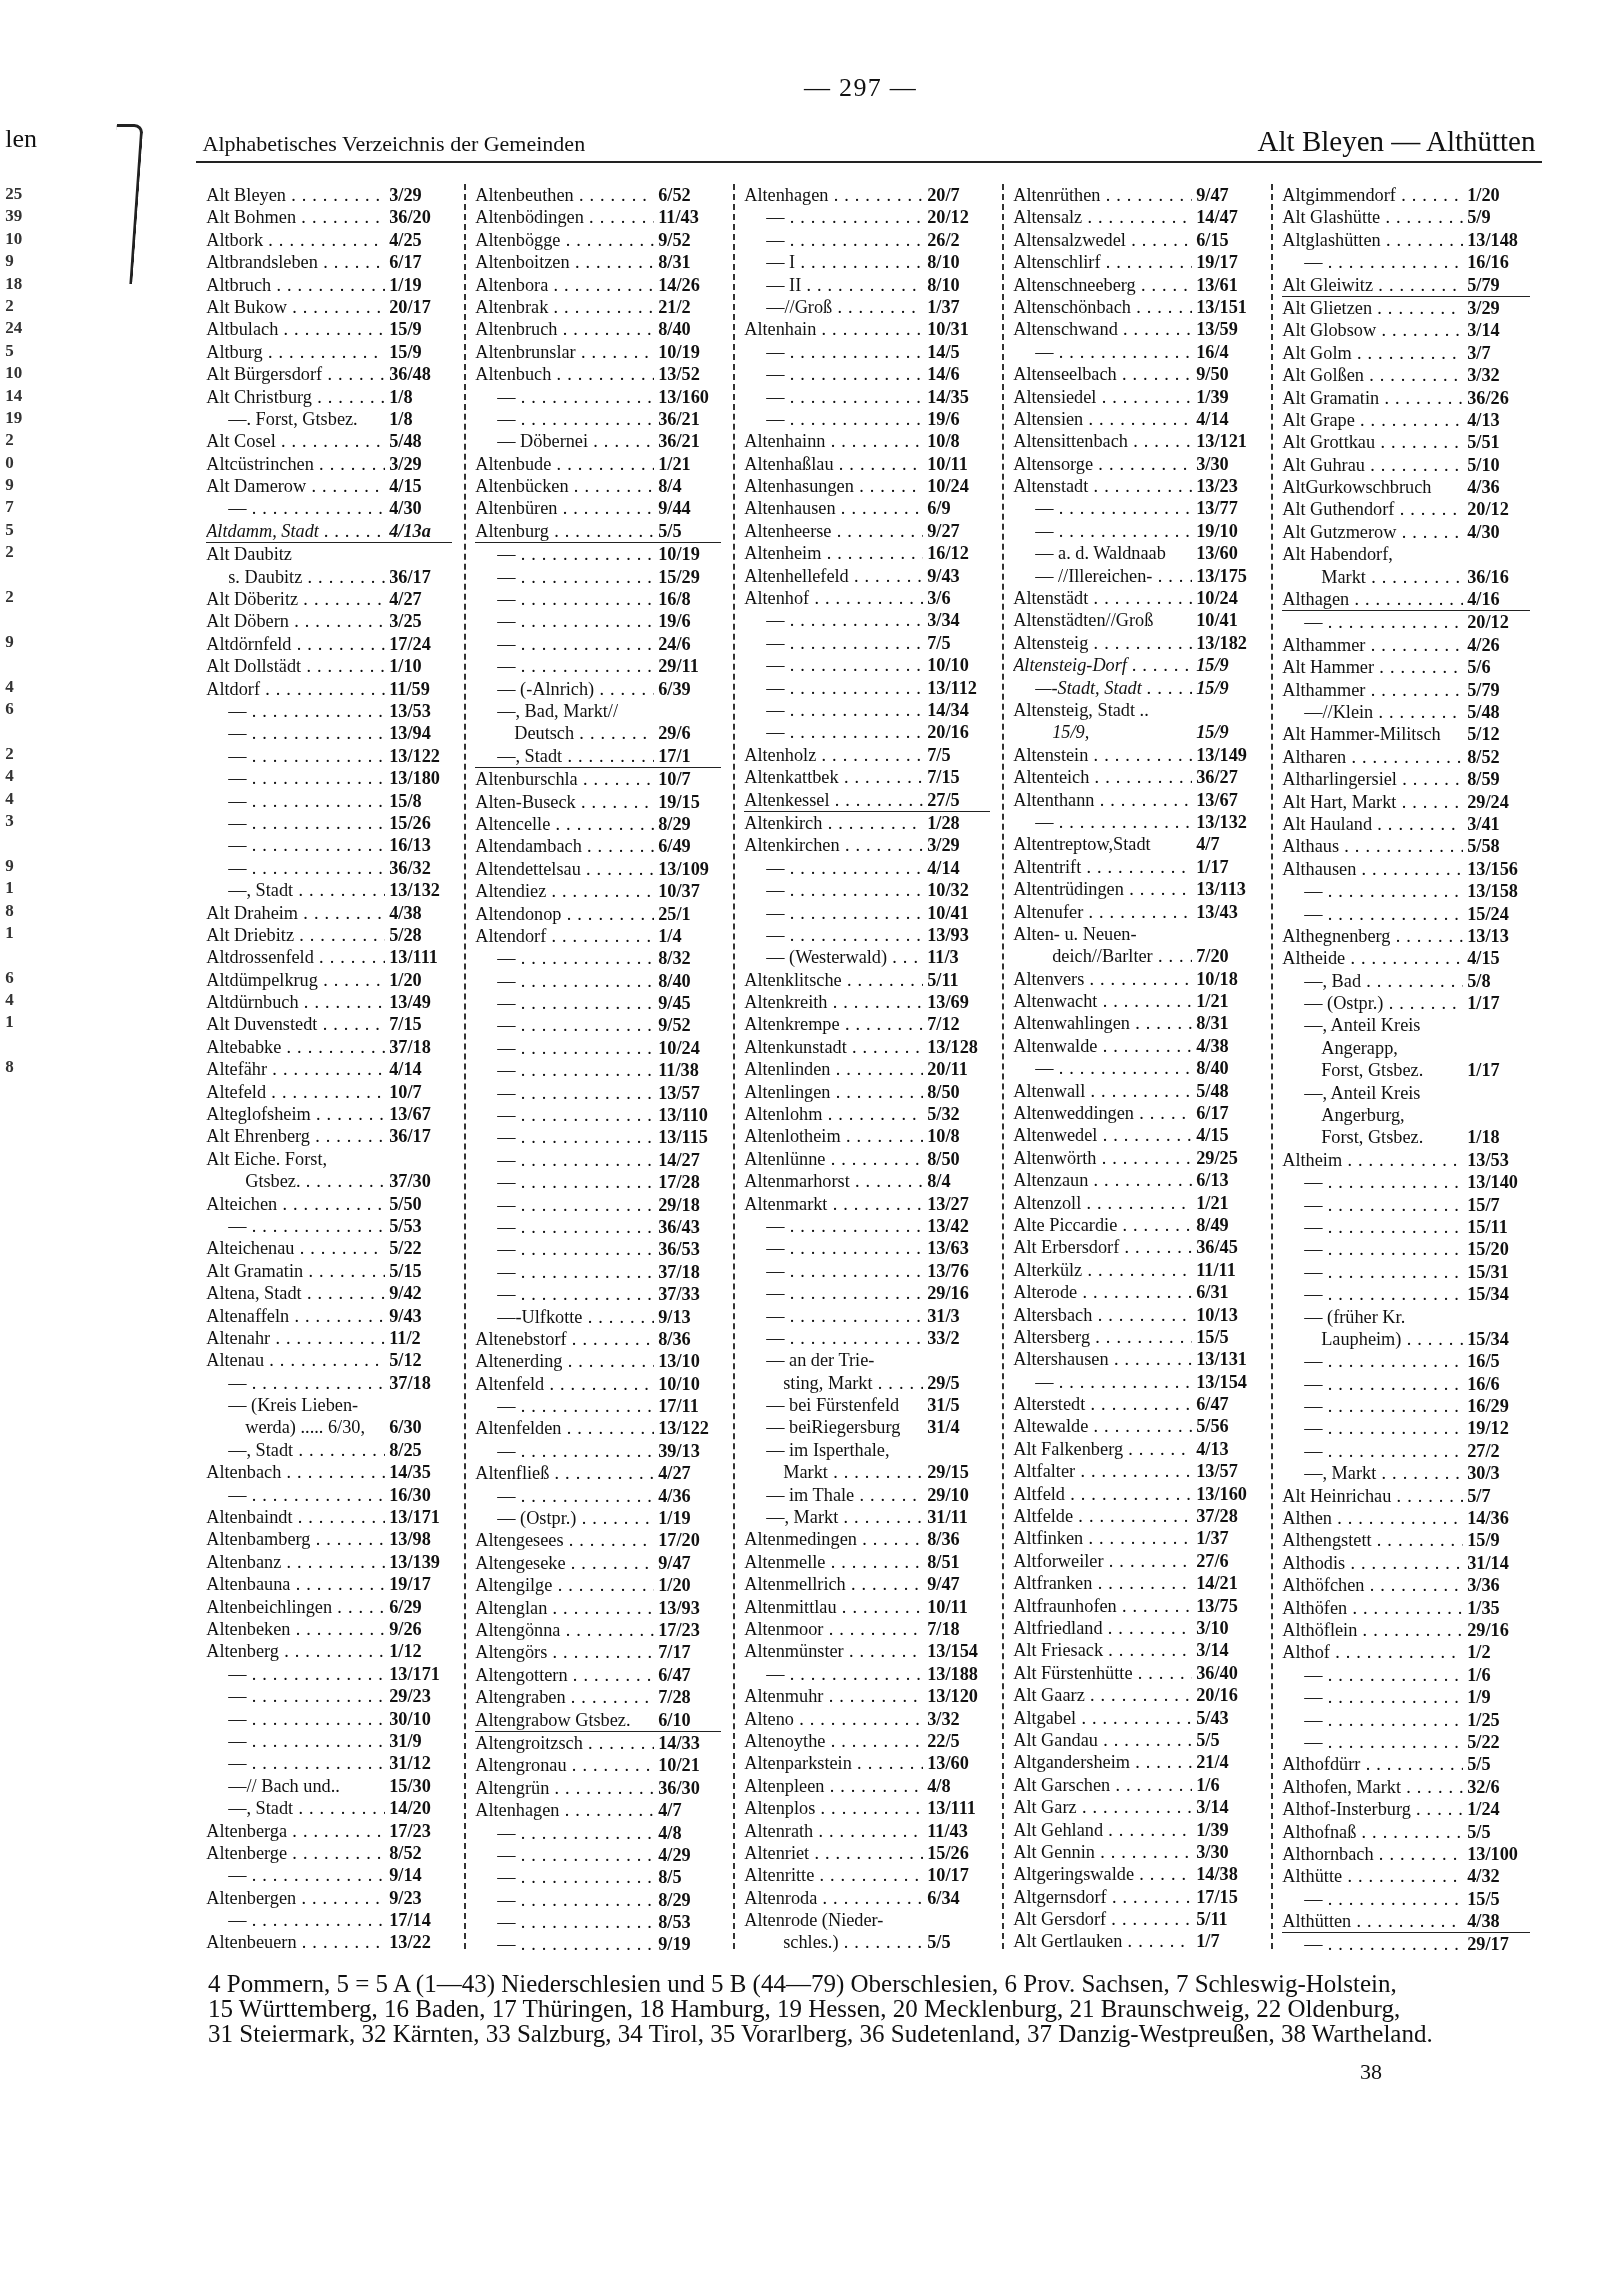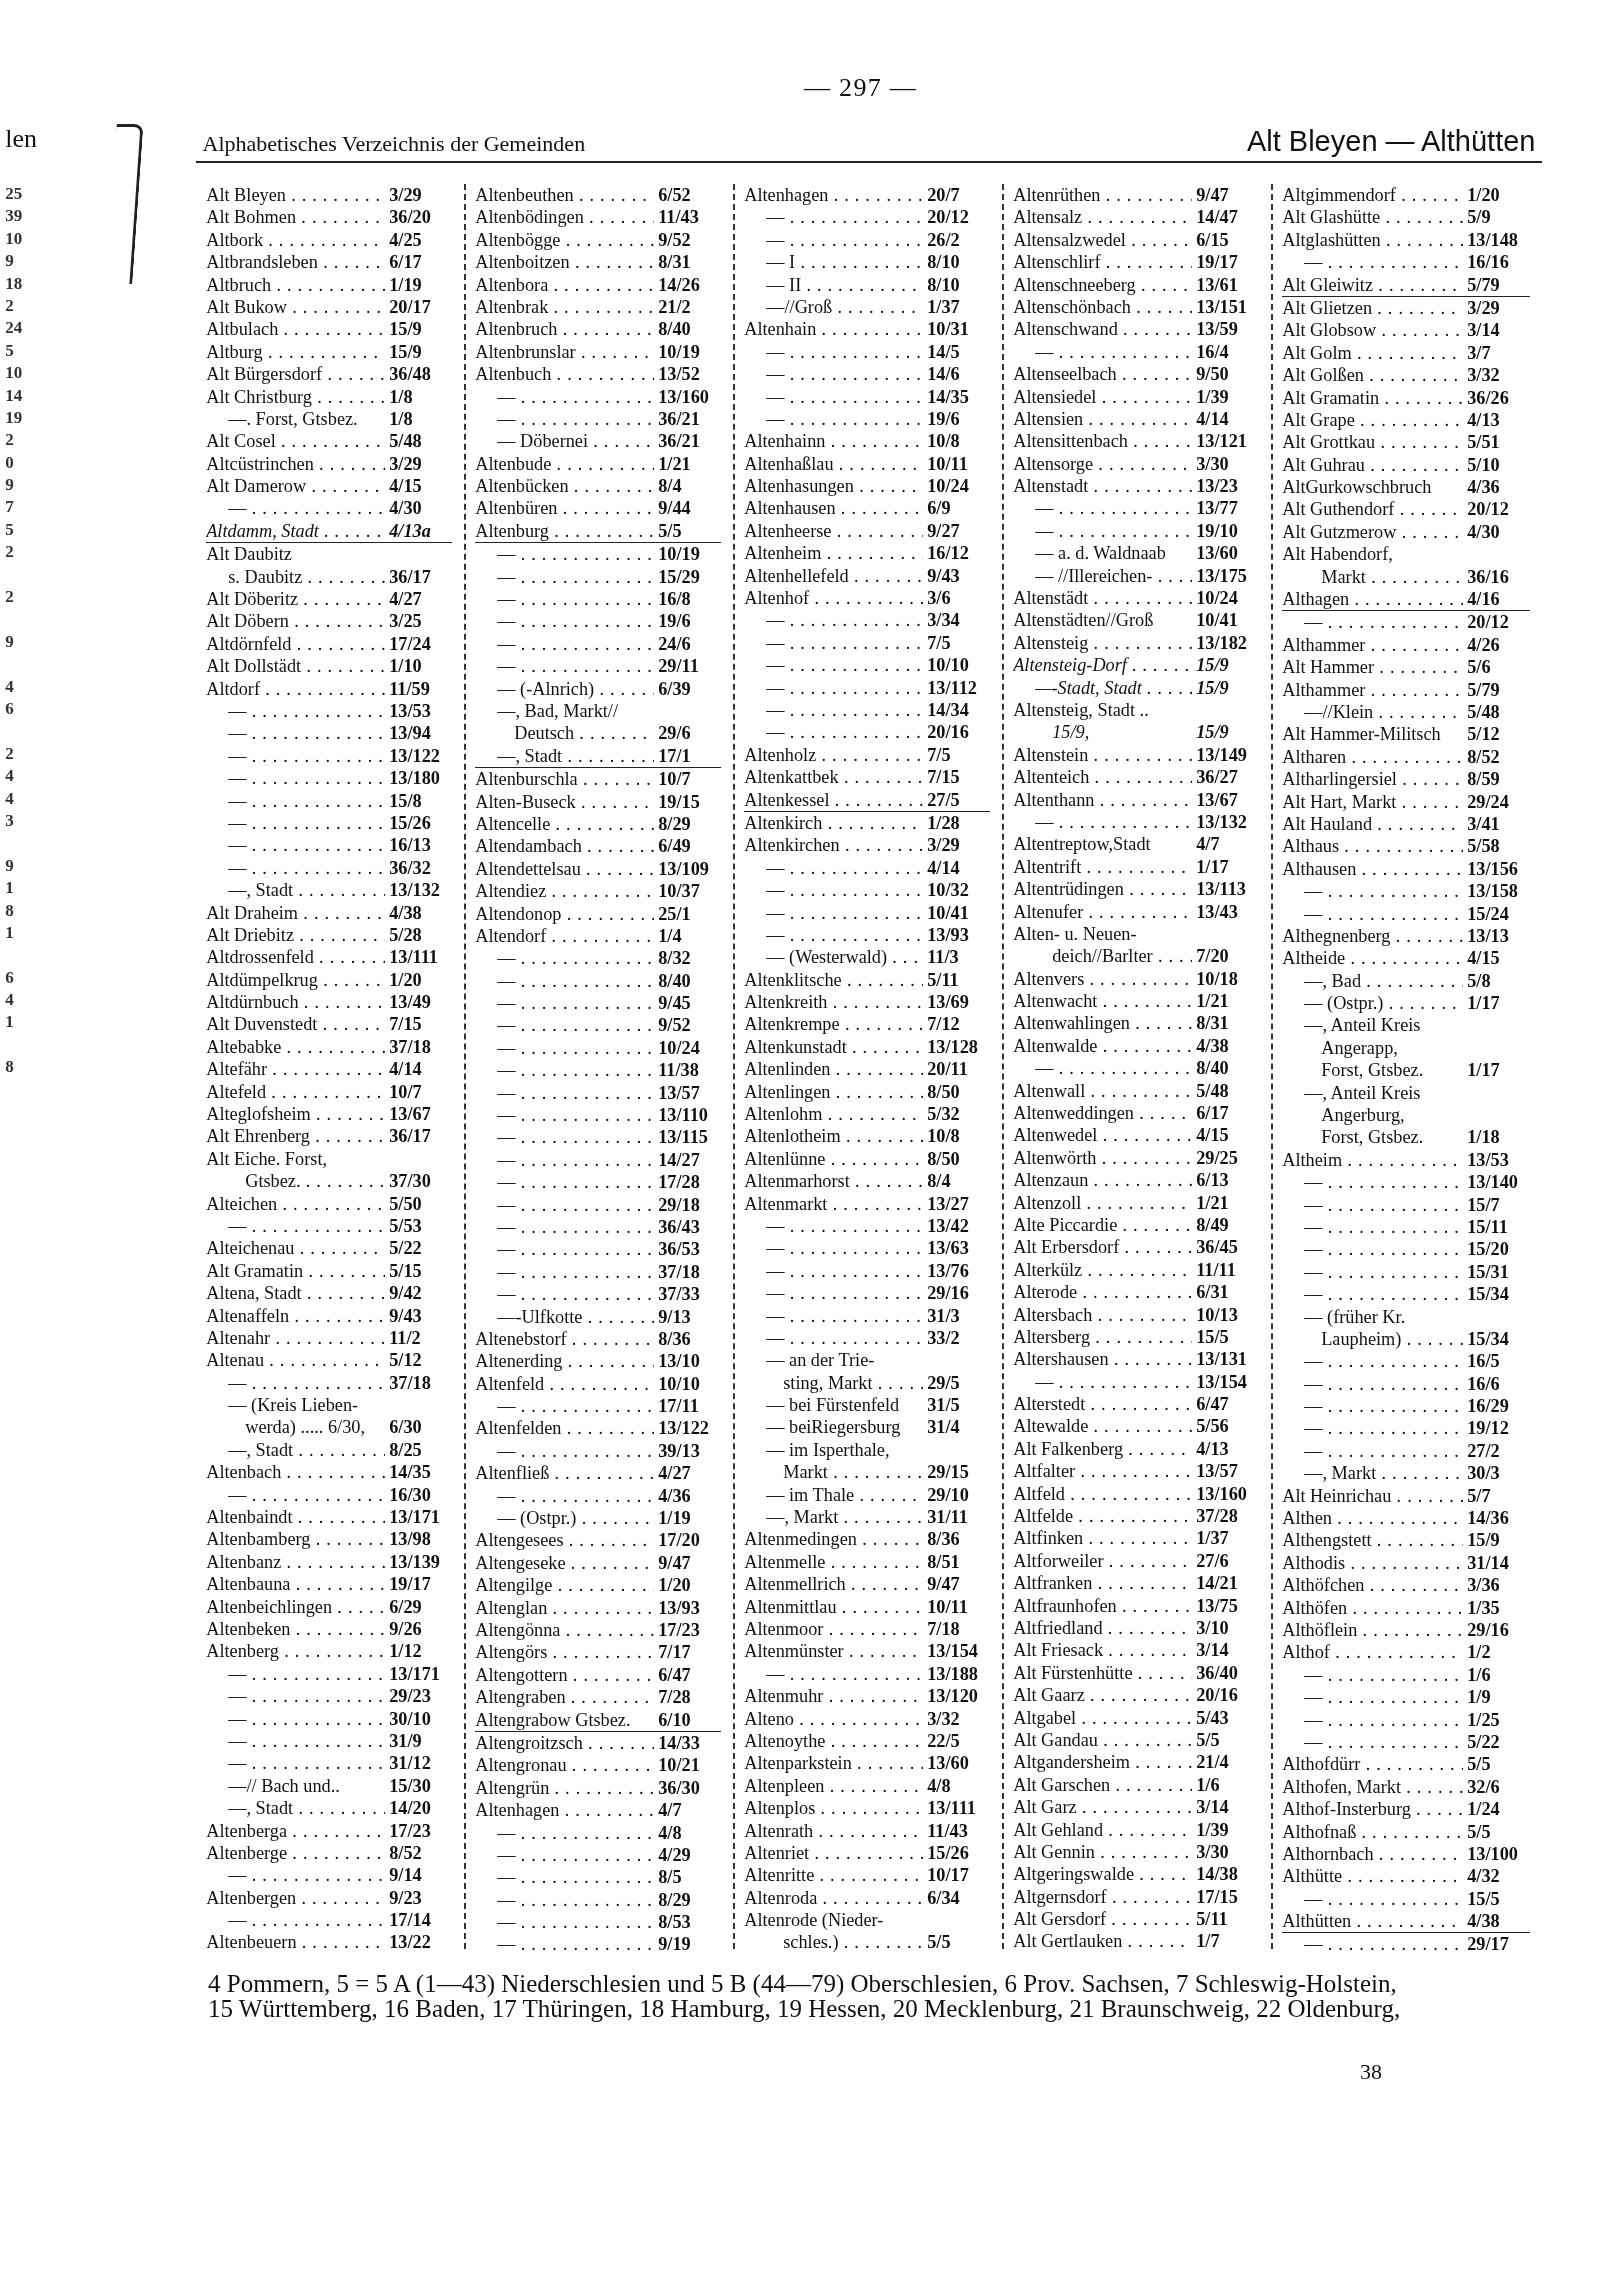--- a/index.html
+++ b/index.html
@@ -7,21 +7,21 @@
        font-family:"Liberation Serif","DejaVu Serif",serif;}
   .page-number{position:absolute;top:73px;left:804px;font-size:26px;letter-spacing:1.3px;}
   .margin-word{position:absolute;top:124px;left:5.2px;font-size:26px;}
   .margin-mark{position:absolute;top:124px;left:111px;width:23.5px;height:157px;
        border-right:3.3px solid #222;border-top:3.3px solid #222;border-top-right-radius:9.2px;transform:skewX(-4deg);}
   .margin-nums{position:absolute;top:183px;left:5.2px;width:33px;font-size:17px;line-height:22.4px;color:#333;}
   .margin-nums div{height:22.4px;font-weight:bold;}
   .header{position:absolute;top:124px;left:196px;width:1346px;height:37px;border-bottom:2.6px solid #222;}
   .header-left{position:absolute;left:6.5px;bottom:3.9px;font-size:22px;}
   .header-right{position:absolute;right:6.5px;bottom:2.6px;font-size:29px;
-       font-family:Liberation Sans, sans-serif;}
+       font-family:Liberation Serif, serif;}
   .columns{position:absolute;top:184px;left:196px;width:1346px;height:1765px;display:flex;justify-content:flex-end;}
   .col{width:269px;box-sizing:border-box;padding:0 11.8px 0 9.2px;border-right:2px dashed #333;font-size:18.3px;line-height:22.4px;}
   .col:last-child{border-right:none;}
   .row{display:flex;height:22.4px;white-space:nowrap;overflow:hidden;}
   .row .name{flex:1;overflow:hidden;}
   .row .name::after{content:" . . . . . . . . . . . . . . . . . . . . . . . . . . . . . . . . . . ";letter-spacing:0.7px;}
   .row.nodots .name::after{content:"";}
   .row .ref{width:63px;text-align:left;padding-left:3.9px;font-weight:bold;}
   .row.indent .name{padding-left:22px;}
   .row.cont .name{padding-left:39px;}
@@ -1674,15 +1674,16 @@
       <div class="row indent">
         <span class="name">—</span>
         <span class="ref">29/17</span>
       </div>
     </div>
 </div>
 
 <div class="footnote">
   <div>4 Pommern, 5 = 5 A (1—43) Niederschlesien und 5 B (44—79) Oberschlesien, 6 Prov. Sachsen, 7 Schleswig-Holstein,</div>
   <div>15 Württemberg, 16 Baden, 17 Thüringen, 18 Hamburg, 19 Hessen, 20 Mecklenburg, 21 Braunschweig, 22 Oldenburg,</div>
+  <div>31 Steiermark, 32 Kärnten, 33 Salzburg, 34 Tirol, 35 Vorarlberg, 36 Sudetenland, 37 Danzig-Westpreußen, 38 Wartheland.</div>
 </div>
 <div class="page-foot">38</div>
 
 
 </body></html>

